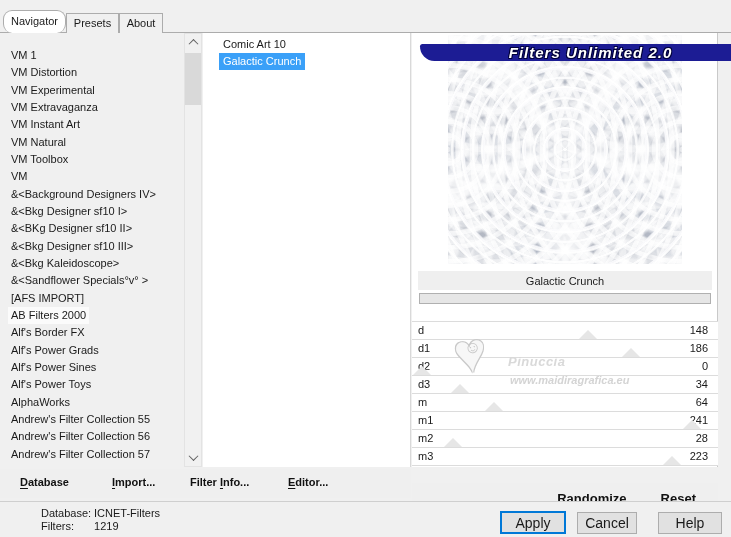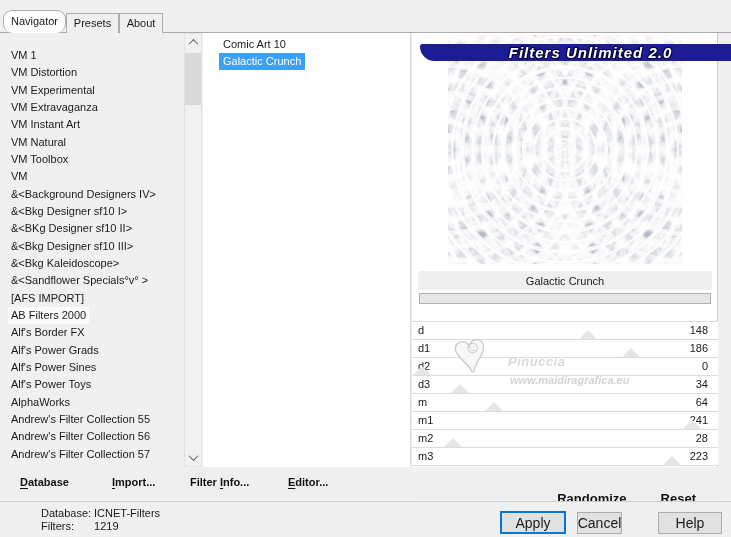--- a/index.html
+++ b/index.html
@@ -226,17 +226,17 @@
   <div class="statusbar">
     <div class="status-line" style="top:5px;">
       <span class="status-label">Database:</span>
       <span>ICNET-Filters</span>
     </div>
     <div class="status-line" style="top:18px;">
       <span class="status-label">Filters:</span>
       <span>1219</span>
     </div>
     <div class="btn default" style="left:500px;top:9px;width:66px;height:23px;">Apply</div>
-    <div class="btn" style="left:577px;top:10px;width:45px;height:22px;">Cancel</div>
+    <div class="btn" style="left:577px;top:10px;width:60px;height:22px;">Cancel</div>
     <div class="btn" style="left:658px;top:10px;width:64px;height:22px;">Help</div>
   </div>
 
 </div>
 
 </body></html>

